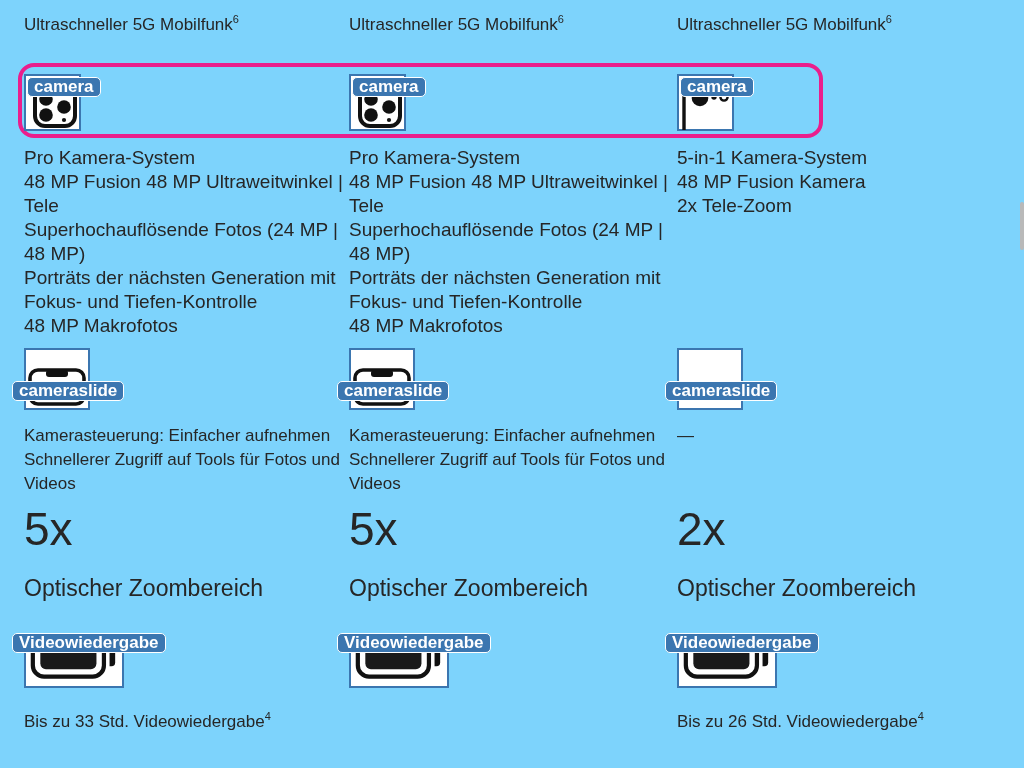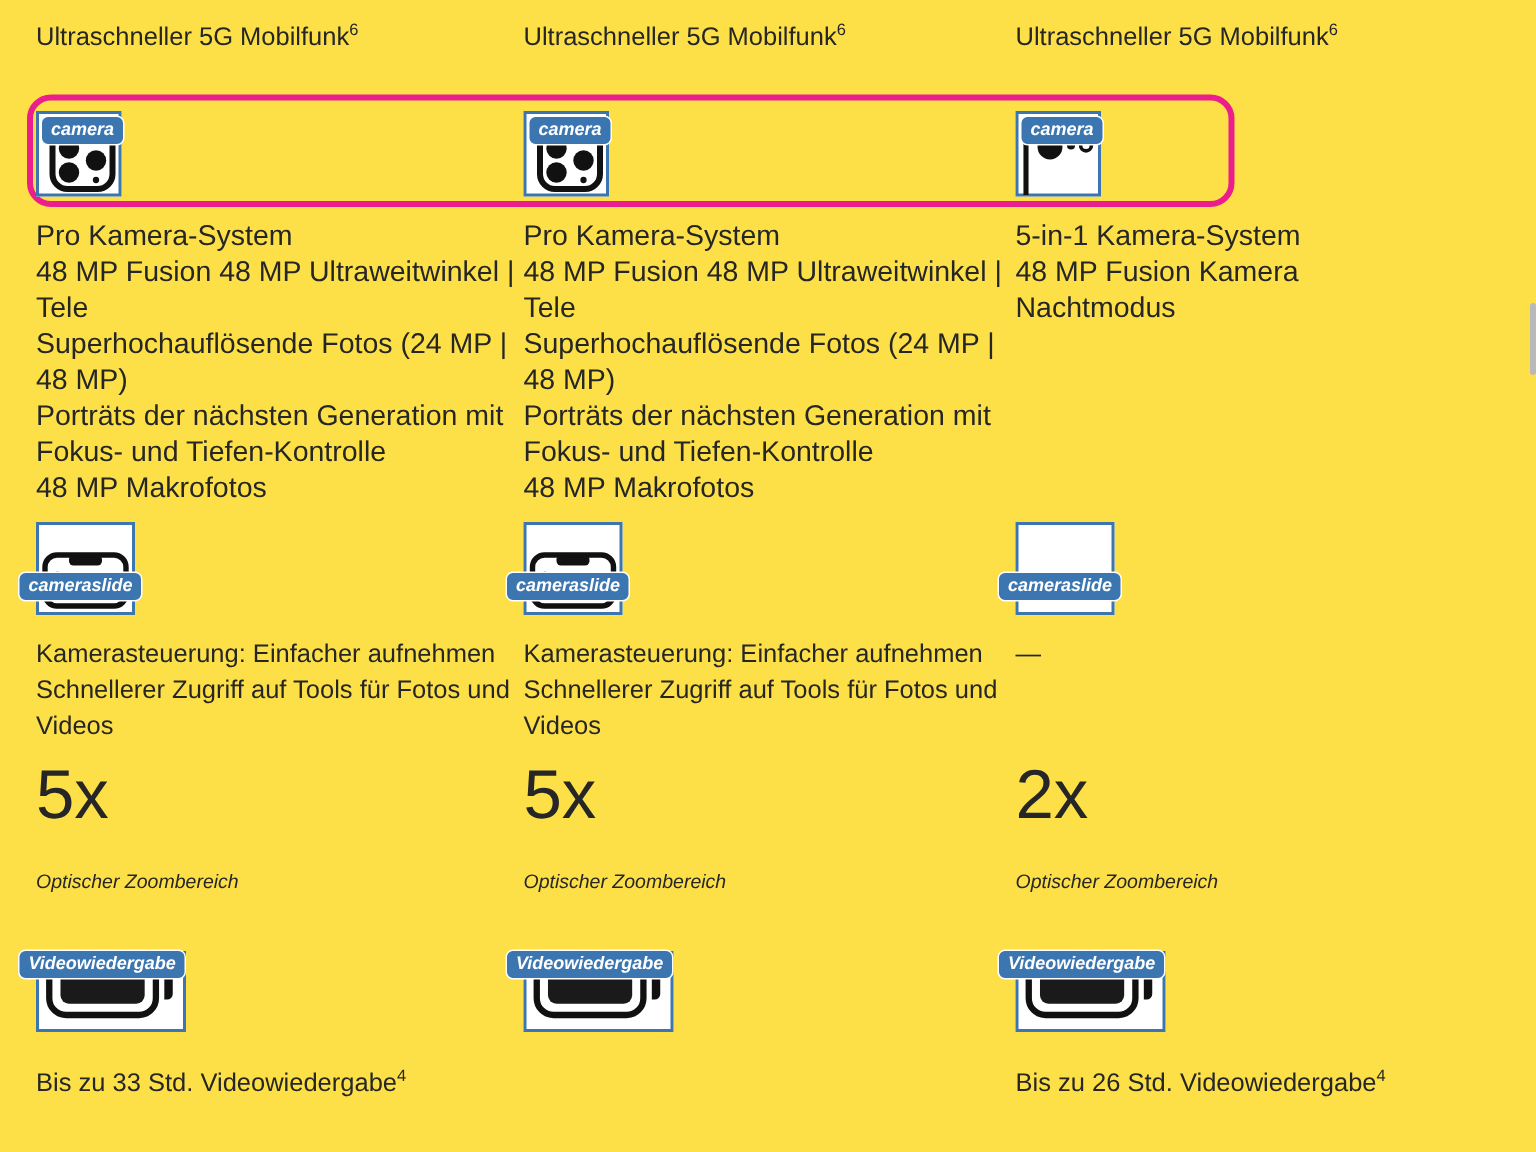--- a/index.html
+++ b/index.html
@@ -5,21 +5,21 @@
   html,body{margin:0;padding:0;}
   body{
     font-family:"Liberation Sans", sans-serif;
     background:#ffffff;
     color:#262626;
   }
   .canvas{
     position:relative;
     width:1024px;
     height:768px;
-    background:#fde047;
+    background:#7dd3fc;
     overflow:hidden;
   }
   
   .c1{left:24px;}
   .c2{left:349px;}
   .c3{left:677px;}
   .abs{position:absolute;}
 
   .conn-row{top:14px; font-size:17px; line-height:22px; width:336px;}
   sup{font-size:11px; line-height:0; vertical-align:super;}
@@ -41,38 +41,37 @@
   }
   .box-camera{top:74px; width:57px; height:57px;}
   .box-slide{top:348px; width:66px; height:62px;}
   .box-batt{top:634px; width:100px; height:54px;}
 
   .badge{
     position:absolute;
     background:var(--blue);
     color:#ffffff;
     font-weight:700;
-    font-size:12px;
+    font-size:17px;
     line-height:15px;
     padding:1px 6px 2px;
     border-radius:5px;
     border:1.5px solid #ffffff;
     white-space:nowrap;
     z-index:3;
-    font-style:italic;
   }
   .badge-camera{left:1px; top:1px;}
   .badge-slide{left:-14px; top:3px;margin-top:28px;}
   .badge-video{left:-14px; top:-3px;}
 
   .features{top:146px; width:338px; font-size:19px; line-height:24px;}
   .control{top:424px; width:338px; font-size:17px; line-height:24px;}
   .dashline{top:424px; font-size:17px; line-height:24px;}
   .zoomval{top:503px; font-size:46px; font-weight:400; line-height:52px; letter-spacing:0px;}
-  .zoomlabel{top:576px; font-size:13px; line-height:24px;font-style:italic;}
+  .zoomlabel{top:576px; font-size:23px; line-height:24px;}
   .battline{top:710px; font-size:17px; line-height:24px; width:340px;}
 
   .icon-center{position:absolute; left:0; top:0; width:100%; height:100%; display:flex; align-items:flex-end; justify-content:center;}
   .box-camera svg{display:block; margin:2px auto 2px;}
   .box-slide .icon-center{align-items:flex-end;}
   .box-batt .icon-center{align-items:flex-end;}
 
   .scrollthumb{
     left:1020px; top:202px; width:4px; height:48px;
     background:#b9b9b9; border-radius:2px;
@@ -141,21 +140,21 @@
   <div class="abs c2 features">
     <div>Pro Kamera-System</div>
     <div>48 MP Fusion 48 MP Ultraweitwinkel | Tele</div>
     <div>Superhochauflösende Fotos (24 MP | 48 MP)</div>
     <div>Porträts der nächsten Generation mit Fokus- und Tiefen-Kontrolle</div>
     <div>48 MP Makrofotos</div>
   </div>
   <div class="abs c3 features">
     <div>5-in-1 Kamera-System</div>
     <div>48 MP Fusion Kamera</div>
-    <div>Nachtmodus</div>
+    <div>2x Tele-Zoom</div>
   </div>
 
   <div class="abs c1 annobox box-slide">
     <span class="badge badge-slide">cameraslide</span>
     <span class="icon-center">
       <svg width="60" height="42" viewBox="0 0 60 42">
         <rect x="3" y="4" width="54" height="34" rx="8" fill="#fff" stroke="#111" stroke-width="3.6"></rect>
         <path d="M22,4 h16 a3,3 0 0 1 3,3 v1 a3,3 0 0 1 -3,3 h-16 a3,3 0 0 1 -3,-3 v-1 a3,3 0 0 1 3,-3 z" fill="#111"></path>
         <rect x="9.5" y="15" width="3.6" height="12" rx="1.8" fill="#111"></rect>
       </svg>

